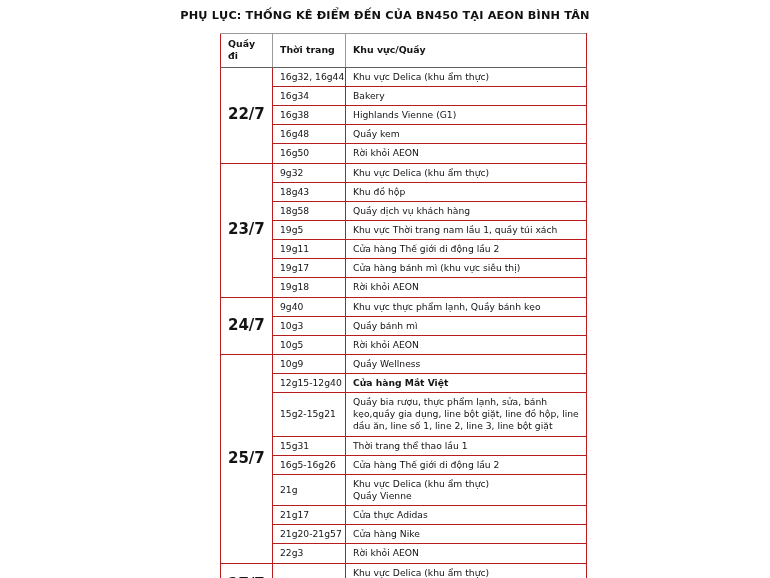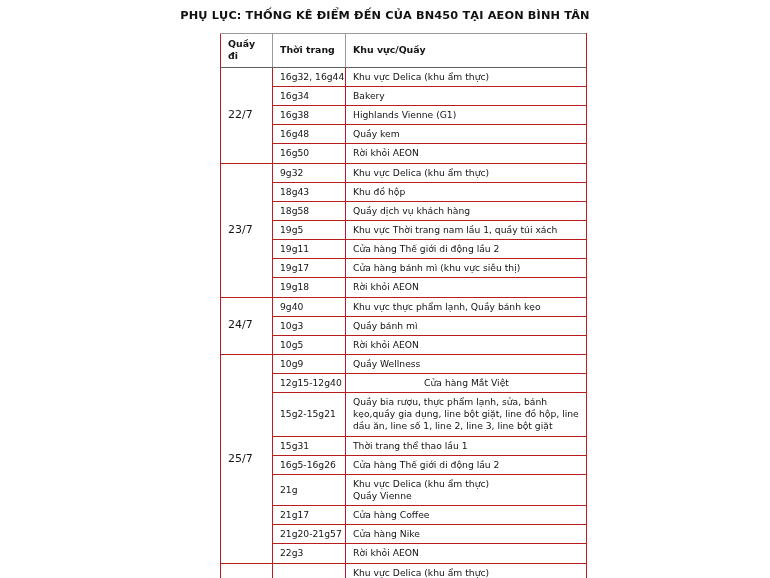--- a/index.html
+++ b/index.html
@@ -65,22 +65,22 @@
     font-size: 9.4px;
     padding-top: 4px;
     padding-bottom: 4px;
     border-bottom: 1.4px solid #5f5f5f;
     border-top: 1px solid #9a9a9a;
   }
   table.appendix thead th.h-date,
   table.appendix thead th.h-time { border-right: 1px solid #9a9a9a; }
 
   td.date-cell {
-    font-weight: normal;
-    font-size: 11px;
+    font-weight: bold;
+    font-size: 15px;
     vertical-align: top;
     padding-top: 4px;
     border-right: 1px solid #9a9a9a;
   }
   td.time-cell {
     border-right: 1px solid #9a9a9a;
     white-space: nowrap;
   }
   tr.group-start > td { border-top: 1.3px solid #5f5f5f; }
   .multi-line { white-space: pre-line; }
@@ -170,42 +170,42 @@
             <td class="time-cell">10g5</td>
             <td class="area-cell multi-line">Rời khỏi AEON</td>
           </tr>
           <tr class="group-start">
             <td class="date-cell" rowspan="9">25/7</td>
             <td class="time-cell">10g9</td>
             <td class="area-cell multi-line">Quầy Wellness</td>
           </tr>
           <tr>
             <td class="time-cell">12g15-12g40</td>
-            <td class="area-cell multi-line" style="font-weight: normal; text-align: center;">Cửa hàng Mắt Việt</td>
+            <td class="area-cell multi-line" style="font-weight: bold;">Cửa hàng Mắt Việt</td>
           </tr>
           <tr>
             <td class="time-cell">15g2-15g21</td>
             <td class="area-cell multi-line">Quầy bia rượu, thực phẩm lạnh, sửa, bánh kẹo,quầy gia dụng, line bột giặt, line đồ hộp, line dầu ăn, line số 1, line 2, line 3, line bột giặt</td>
           </tr>
           <tr>
             <td class="time-cell">15g31</td>
             <td class="area-cell multi-line">Thời trang thể thao lầu 1</td>
           </tr>
           <tr>
             <td class="time-cell">16g5-16g26</td>
             <td class="area-cell multi-line">Cửa hàng Thế giới di động lầu 2</td>
           </tr>
           <tr>
             <td class="time-cell">21g</td>
             <td class="area-cell multi-line">Khu vực Delica (khu ẩm thực)
 Quầy Vienne</td>
           </tr>
           <tr>
             <td class="time-cell">21g17</td>
-            <td class="area-cell multi-line">Cửa hàng Coffee</td>
+            <td class="area-cell multi-line">Cửa thực Adidas</td>
           </tr>
           <tr>
             <td class="time-cell">21g20-21g57</td>
             <td class="area-cell multi-line">Cửa hàng Nike</td>
           </tr>
           <tr>
             <td class="time-cell">22g3</td>
             <td class="area-cell multi-line">Rời khỏi AEON</td>
           </tr>
           <tr class="group-start">

